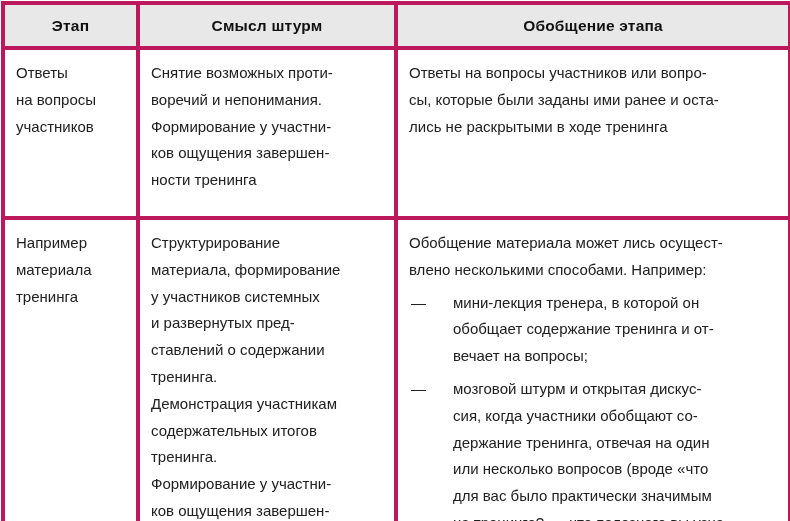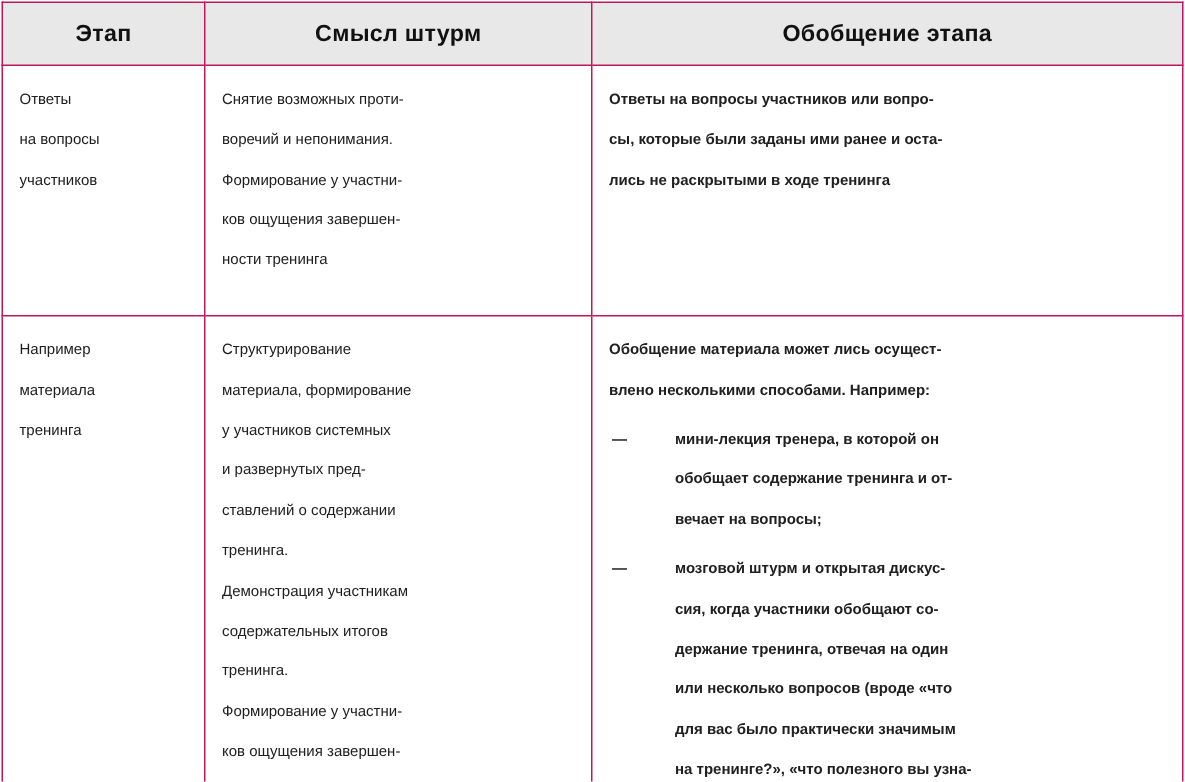--- a/index.html
+++ b/index.html
@@ -27,44 +27,44 @@
     width: 788px;
     margin: 1px 0 0 1px;
     background: #ffffff;
   }
   table.stage-table col.c1 { width: 135px; }
   table.stage-table col.c2 { width: 258px; }
   table.stage-table col.c3 { width: 394px; }
 
   table.stage-table th,
   table.stage-table td {
-    border: 1px solid #be185d;
+    border: 4px solid #be185d;
     vertical-align: top;
     background: #ffffff;
   }
   table.stage-table thead th {
     background: #e8e8e8;
     text-align: center;
     font-weight: bold;
     font-size: 15.5px;
     letter-spacing: 0.2px;
     color: #111111;
     height: 41px;
     padding: 0 6px;
     vertical-align: middle;
   }
   table.stage-table tbody td {
     padding: 10px 11px 12px 11px;
-    font-size: 10px;
+    font-size: 15px;
     line-height: 26.8px;
     color: #202020;
   }
   td.col-stage   { padding-left: 12px; }
   td.col-meaning { padding-left: 12px; }
-  td.col-content { padding-left: 14px; padding-right: 10px; font-weight: bold; }
+  td.col-content { padding-left: 14px; padding-right: 10px; }
 
   .row-stage1 td { height: 144px; }
   .row-stage2 td { height: 323px; }
 
   .para {
     margin: 0;
   }
 
   .bullets {
     margin: 6px 0 0 0;

